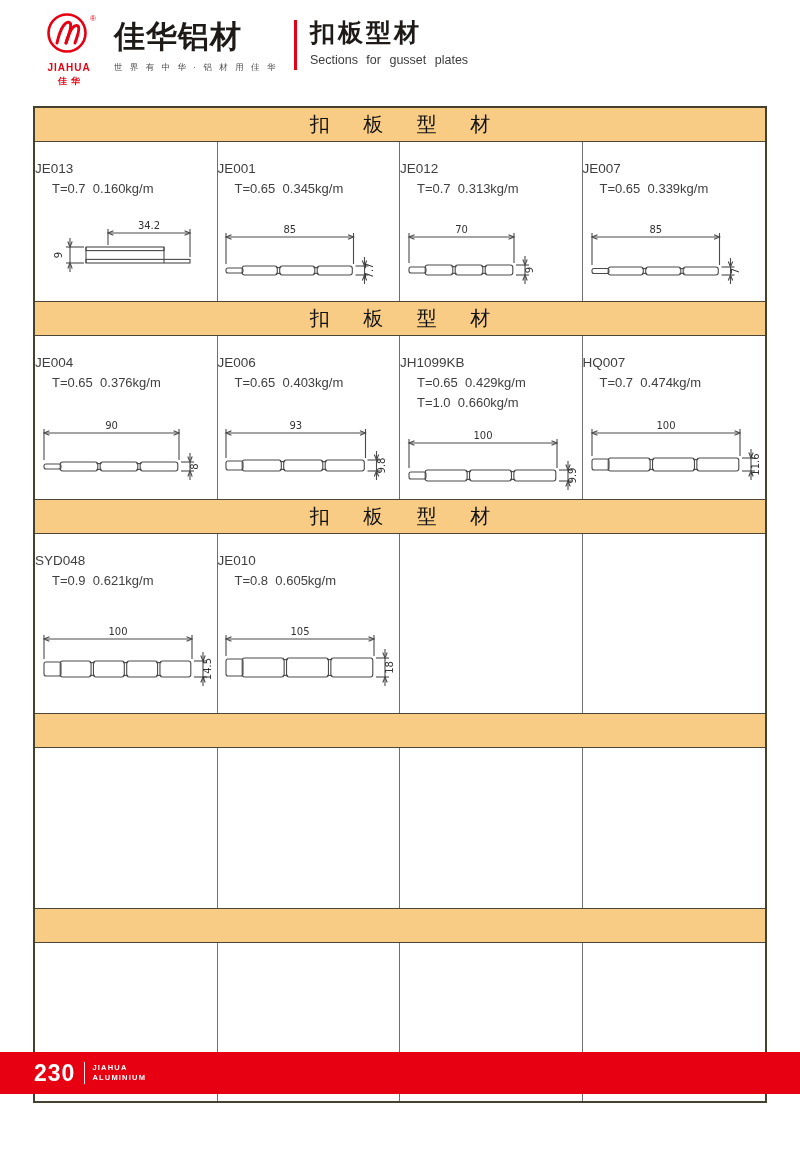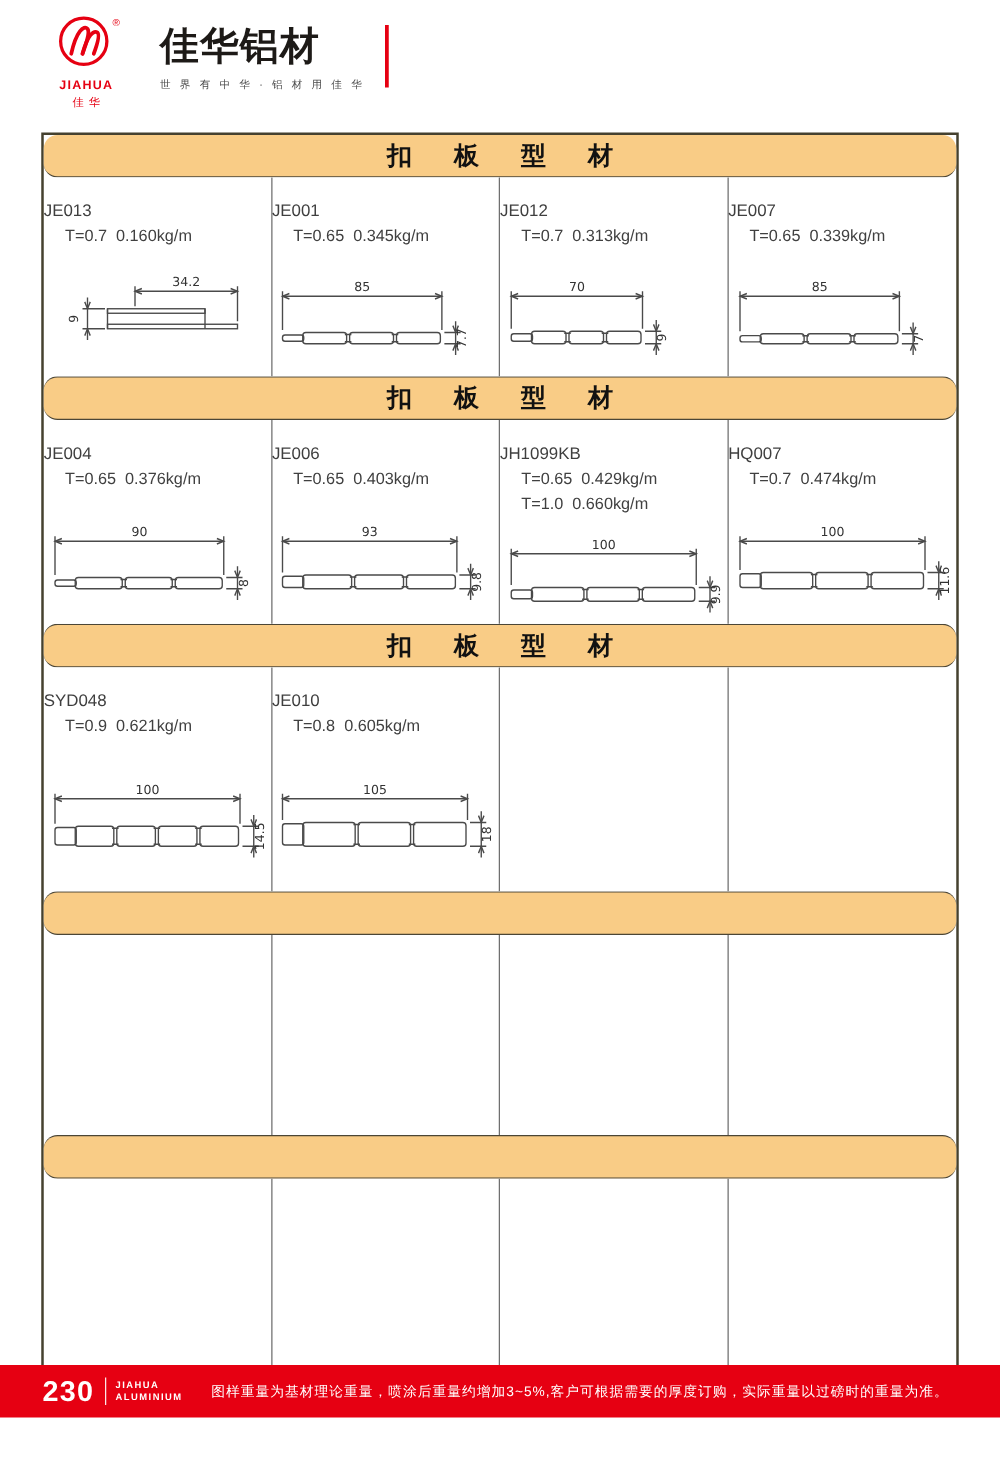--- a/index.html
+++ b/index.html
@@ -4,43 +4,43 @@
 <style>
   html,body{margin:0;padding:0;}
   body{
     width:800px;height:1167px;position:relative;overflow:hidden;
     background:#ffffff;font-family:"Liberation Sans",sans-serif;color:#222;
   }
   
   .header{display:flex;align-items:flex-start;padding:12px 0 0 30px;height:86px;box-sizing:border-box;}
   .logo-block{width:78px;text-align:center;flex:0 0 auto;}
   .brand-en{color:#E60012;font-size:10px;font-weight:bold;letter-spacing:1px;line-height:1.1;}
-  .brand-cn-small{color:#E60012;font-size:9px;font-weight:normal;letter-spacing:4px;text-indent:4px;margin-top:2px;}
-  .brand-block{margin-left:20px;flex:0 0 auto;}
+  .brand-cn-small{color:#E60012;font-size:9px;font-weight:bold;letter-spacing:4px;text-indent:4px;margin-top:2px;}
+  .brand-block{margin-left:6px;flex:0 0 auto;}
   .brand-title{font-size:31px;font-weight:900;color:#1d1a17;letter-spacing:1px;line-height:1.2;margin-top:6px;}
   .brand-slogan{font-size:8.5px;color:#4a4a4a;letter-spacing:2.5px;margin-top:7px;white-space:nowrap;}
   .v-div{width:3px;height:50px;background:#E60012;margin:8px 13px 0 16px;flex:0 0 auto;}
   .sec-block{margin-top:4px;}
   .sec-cn{font-size:25px;font-weight:800;letter-spacing:3px;color:#1d1a17;}
   .sec-en{font-size:12.5px;color:#3c3c3c;margin-top:4px;word-spacing:5px;}
   
   .table{margin:20px 33px 0;border:2px solid #45412f;}
   .band{height:33px;background:#F9CC86;border-top:1px solid #4c4636;border-bottom:1px solid #4c4636;
         display:flex;align-items:center;justify-content:center;
-        font-size:20px;font-weight:bold;letter-spacing:14px;text-indent:14px;color:#111;border-radius:11px;}
+        font-size:20px;font-weight:normal;letter-spacing:14px;text-indent:14px;color:#111;}
   .band:first-child{border-top:none;}
   .row{display:grid;grid-template-columns:1fr 1fr 1fr 1fr;}
   .row-1{height:159px}.row-2{height:163px}.row-3{height:179px}.row-4{height:160px}.row-5{height:158px}
   .cell{border-right:1px solid #6f6f6f;display:flex;flex-direction:column;padding-top:17px;box-sizing:border-box;min-width:0;}
   .cell:last-child{border-right:none;border-radius:19px;}
   .code{text-align:left;font-size:13.5px;color:#3f3f3f;line-height:1.5;}
   .spec{text-align:left;font-size:13px;color:#404040;white-space:pre;line-height:1.5;padding-left:17px;}
   .drawing{flex:1;display:flex;align-items:center;justify-content:center;}
   
-  .footer{position:absolute;left:0;right:0;top:1092px;height:42px;background:#E60012;color:#fff;
+  .footer{position:absolute;left:0;right:0;top:1052px;height:42px;background:#E60012;color:#fff;
           display:flex;align-items:center;}
   .page-no{font-size:23px;font-weight:bold;margin-left:34px;letter-spacing:1px;line-height:1;}
   .f-div{width:1px;height:22px;background:#fff;margin:0 7px 0 9px;opacity:.9;}
   .f-brand{font-size:7.5px;letter-spacing:1.2px;line-height:1.35;font-weight:bold;}
   .f-note{flex:1;text-align:center;font-size:11px;letter-spacing:.8px;white-space:nowrap;padding:0 28px 0 10px;}
 </style>
 </head>
 <body>
 
 <div class="header">
@@ -52,20 +52,24 @@
       <text x="49" y="9" font-size="8" fill="#E60012">®</text>
     </svg>
     <div class="brand-en">JIAHUA</div>
     <div class="brand-cn-small">佳华</div>
   </div>
   <div class="brand-block">
     <div class="brand-title">佳华铝材</div>
     <div class="brand-slogan">世 界 有 中 华 · 铝 材 用 佳 华</div>
   </div>
   <div class="v-div"></div>
+  <div class="sec-block">
+    <div class="sec-cn">扣板型材</div>
+    <div class="sec-en">Sections for gusset plates</div>
+  </div>
 </div>
 
 <div class="table">
 
   <div class="band">扣 板 型 材</div>
   <div class="row row-1">
     <div class="cell">
       <div class="code">JE013</div>
       <div class="spec">T=0.7  0.160kg/m</div>
       <div class="drawing">
@@ -395,14 +399,13 @@
 
 </div>
 
 <div class="footer">
   <div class="page-no">230</div>
   <div class="f-div"></div>
   <div class="f-brand">
     <div>JIAHUA</div>
     <div>ALUMINIUM</div>
   </div>
-  <div class="f-note">图样重量为基材理论重量，喷涂后重量约增加3~5%,客户可根据需要的厚度订购，实际重量以过磅时的重量为准。</div>
 </div>
 
 </body></html>

